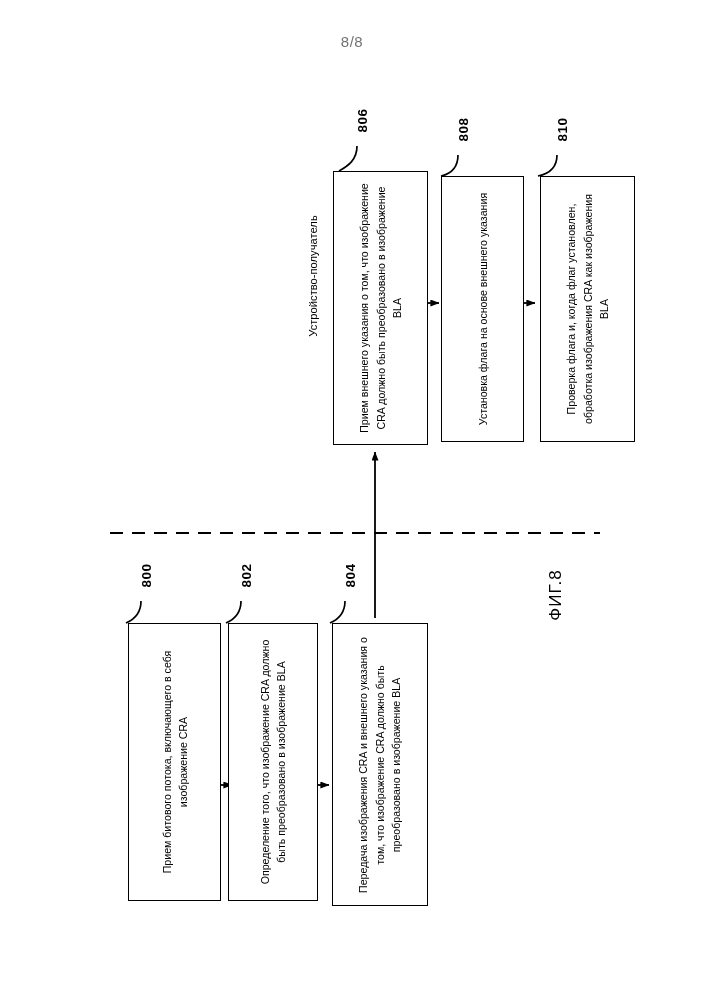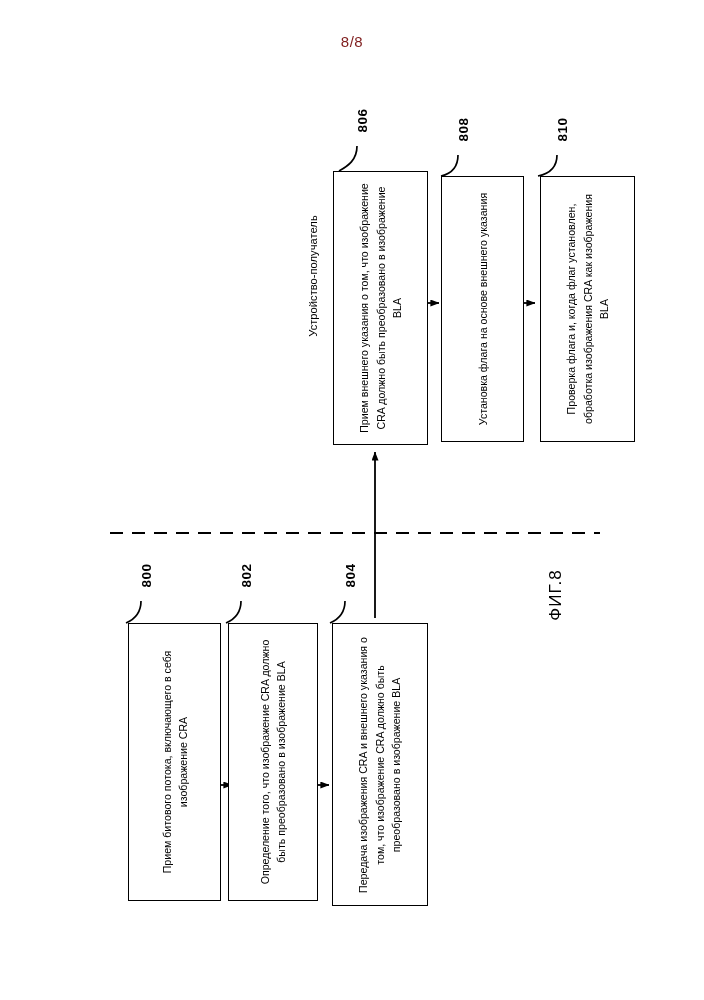--- a/index.html
+++ b/index.html
@@ -18,21 +18,21 @@
 
   
   #page-number {
     position: absolute;
     top: 33px;
     left: 0;
     width: 704px;
     text-align: center;
     font-size: 15px;
     letter-spacing: 0.5px;
-    color: #7f1d1d;
+    color: #737373;
   }
 
   
   .rot {
     transform: rotate(-90deg);
     transform-origin: center center;
     white-space: normal;
   }
 
   

